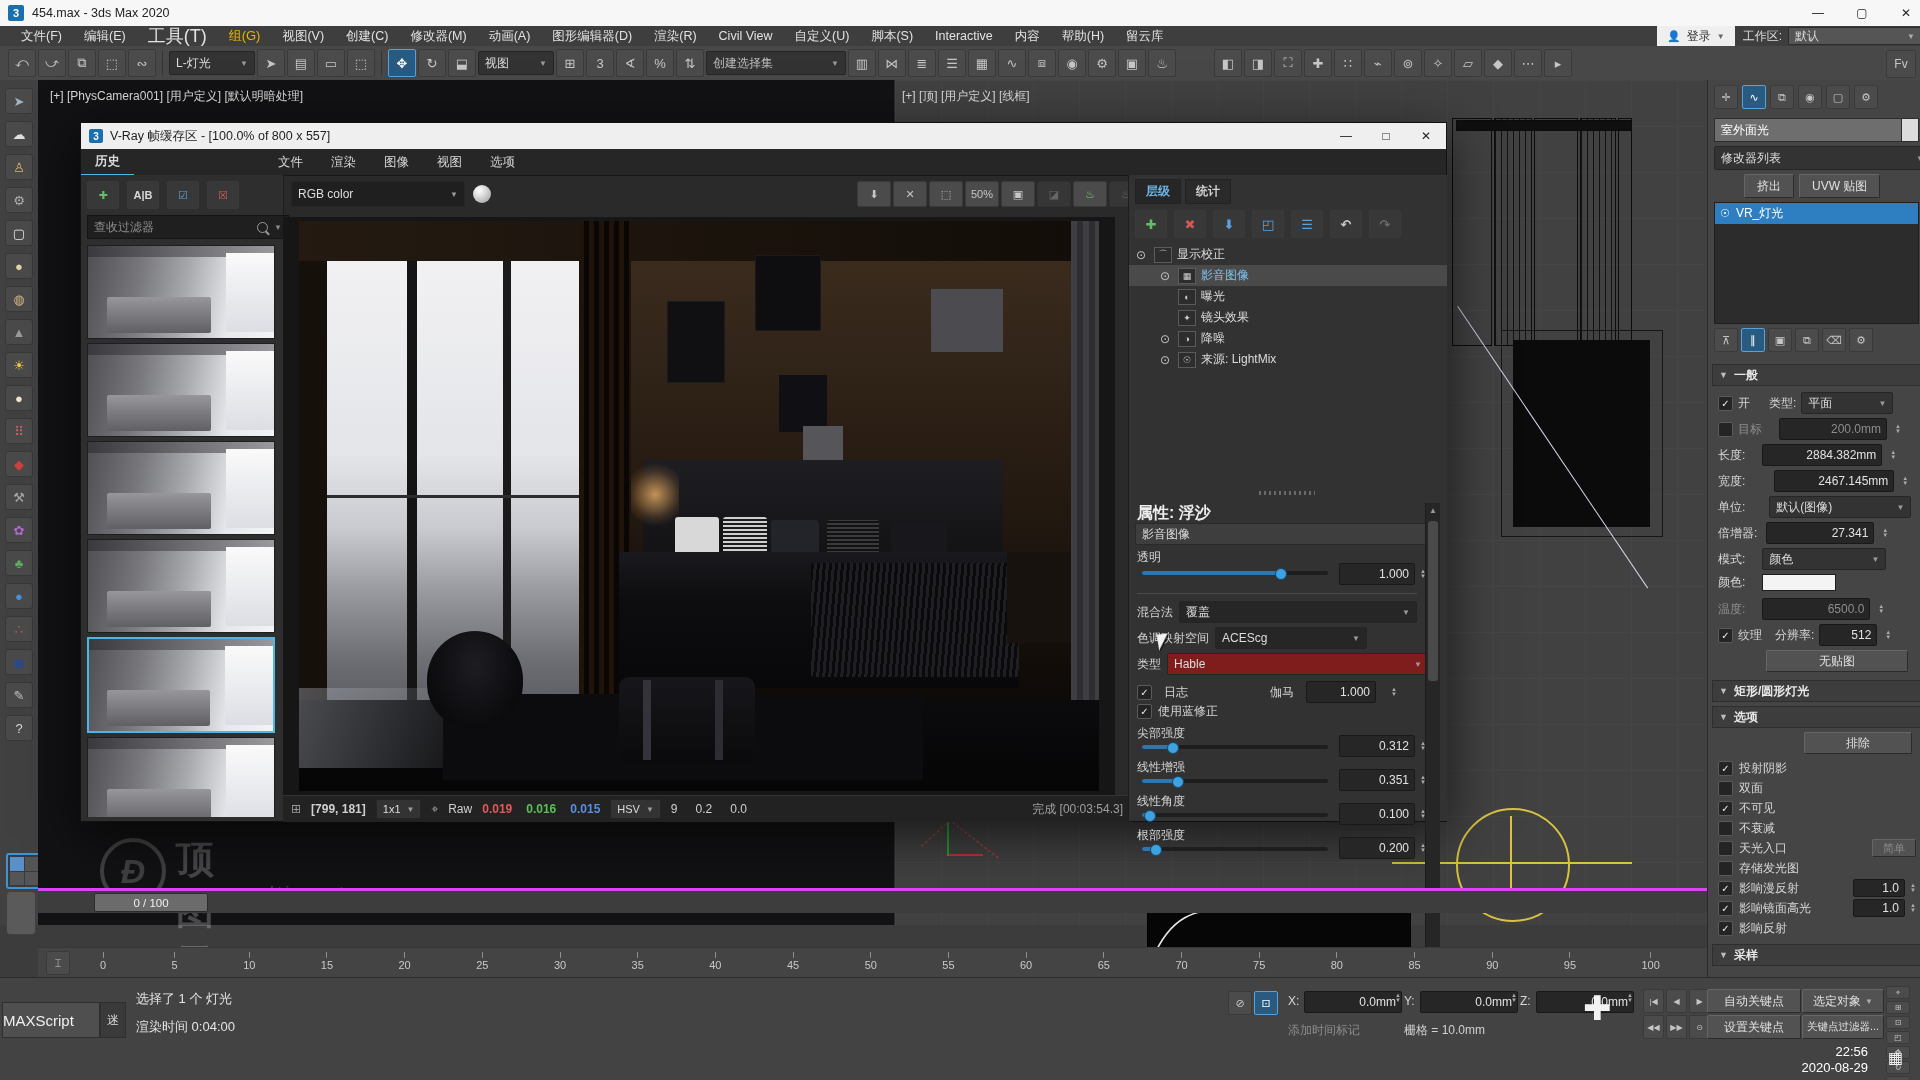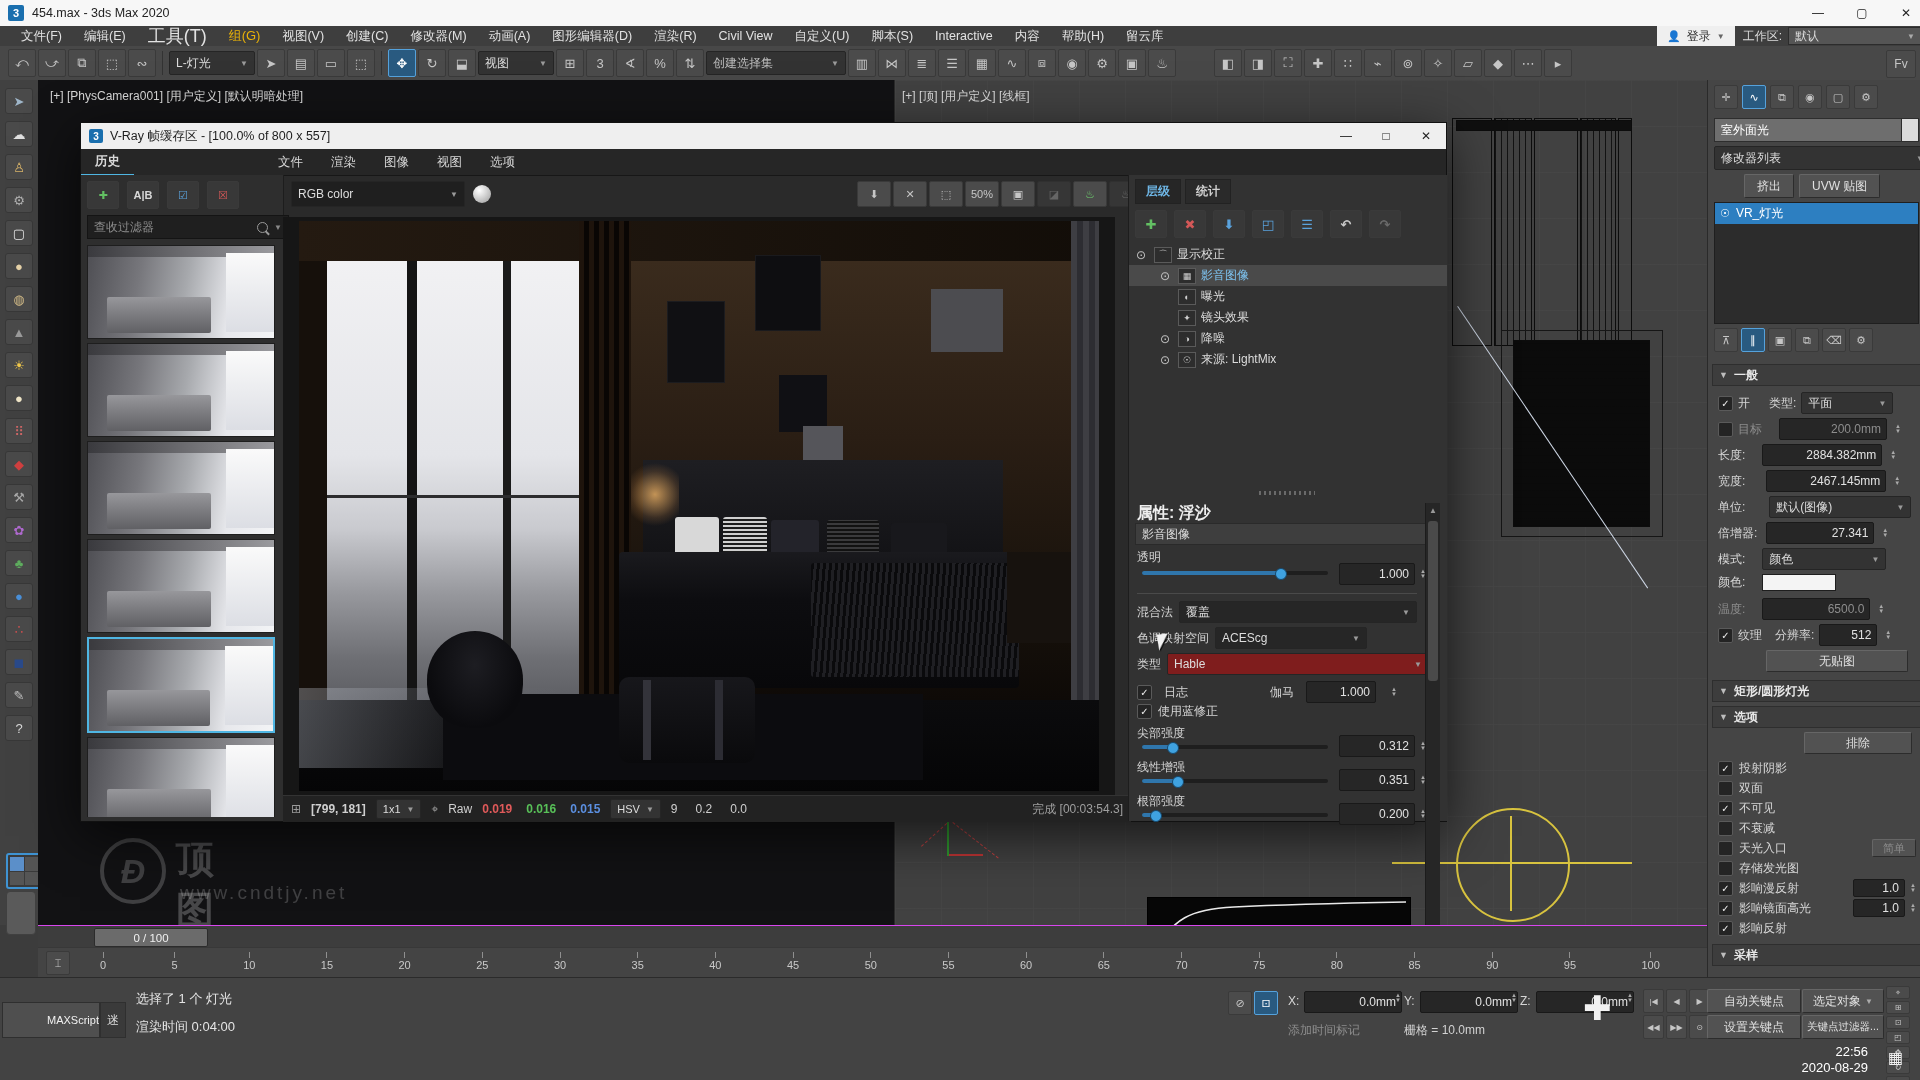--- a/index.html
+++ b/index.html
@@ -328,21 +328,21 @@
   </div>
   <div class="abs flex" style="left:10px;top:364px;gap:5px">
     <span class="lab">长度:</span>
     <span class="fld num" style="width:108px;margin-left:12px">
         <span>2884.382mm</span>
       </span>
     <span class="spin">▲<br>▼</span>
   </div>
   <div class="abs flex" style="left:10px;top:390px;gap:5px">
     <span class="lab">宽度:</span>
-    <span class="fld num" style="width:108px;margin-left:16px">
+    <span class="fld num" style="width:108px;margin-left:24px">
         <span>2467.145mm</span>
       </span>
     <span class="spin">▲<br>▼</span>
   </div>
   <div class="abs flex" style="left:10px;top:416px;gap:12px">
     <span class="lab">单位:</span>
     <span class="dd" style="width:128px;height:20px;margin-left:12px">
         <span>默认(图像)</span>
         <span class="car">▼</span>
       </span>
@@ -767,20 +767,32 @@
             <span class="fill" style="position: absolute; width: 20%;"></span>
           </span>
           <span class="flex" style="position:absolute;left:210px;top:12px;gap:2px">
             <span class="fld num" style="width:64px">
               <span>0.351</span>
             </span>
             <span class="spin">▲<br>▼</span>
           </span>
         </div>
 
+        <div style="position:relative;height:34px">
+          <span class="lab" style="position:absolute;left:8px;top:2px">线性角度</span>
+          <span class="trk" style="left:13px;top:22px;width:186px">
+            <span class="fill" style="position: absolute; width: 5%;"></span>
+          </span>
+          <span class="flex" style="position:absolute;left:210px;top:12px;gap:2px">
+            <span class="fld num" style="width:64px">
+              <span>0.100</span>
+            </span>
+            <span class="spin">▲<br>▼</span>
+          </span>
+        </div>
 
         <div style="position:relative;height:34px">
           <span class="lab" style="position:absolute;left:8px;top:2px">根部强度</span>
           <span class="trk" style="left:13px;top:22px;width:186px">
             <span class="fill" style="position: absolute; width: 8%;"></span>
           </span>
           <span class="flex" style="position:absolute;left:210px;top:12px;gap:2px">
             <span class="fld num" style="width:64px">
               <span>0.200</span>
             </span>
@@ -799,21 +811,21 @@
     <div class="abs" style="left:296px;top:328px;width:14px;height:464px;background:#262626;border-left:1px solid #1c1c1c">
       <div style="height:14px;display:flex;align-items:center;justify-content:center;font-size:8px;color:#999">▲</div>
       <div style="position:absolute;left:2px;top:18px;width:10px;height:160px;background:#4a4a4a;border-radius:3px"></div>
       <div style="position:absolute;bottom:0;width:100%;height:14px;display:flex;align-items:center;justify-content:center;font-size:8px;color:#999">▼</div>
     </div>
   </div>
 </div>
 
 <div class="abs curs" style="left:1158px;top:634px;z-index:50"></div>
 
-<div class="abs" style="left:38px;top:925px;width:1669px;height:22px;background:#3d3d3d;border-top:1px solid #d946ef">
+<div class="abs" style="left:38px;top:888px;width:1669px;height:22px;background:#3d3d3d;border-top:3px solid #d946ef">
   <div class="abs flex" style="left:56px;top:2px;width:112px;height:17px;background:#6b6b6b;border:1px solid #2c2c2c;border-radius:2px;justify-content:center;color:#f0f0f0;font-size:11.5px">
     <span>0 / 100</span>
   </div>
 </div>
 <div class="abs" style="left:38px;top:947px;width:1669px;height:30px;background:#444;border-top:1px solid #383838;border-bottom:1px solid #2a2a2a">
   <span class="abs icell small" style="left:8px;top:3px">⌶</span>
   <div class="abs flex" style="left:62px;top:4px;width:1560px;justify-content:space-between">
 
   <span class="tick">
         <i></i>
@@ -897,21 +909,21 @@
       </span>
       <span class="tick">
         <i></i>
         <span>100</span>
       </span>
     </div>
 </div>
 
 <div class="abs" style="left:0;top:977px;width:1920px;height:103px;background:#434343;border-top:1px solid #2b2b2b">
 
-  <div class="abs flex" style="left:2px;top:24px;width:96px;height:34px;background:#4f4f4f;border:1px solid #2f2f2f;justify-content:flex-end;font-size:11px;color:#f0f0f0">
+  <div class="abs flex" style="left:2px;top:24px;width:96px;height:34px;background:#4f4f4f;border:1px solid #2f2f2f;justify-content:flex-start;font-size:15px;color:#f0f0f0">
     <span>MAXScript</span>
   </div>
   <div class="abs flex" style="left:100px;top:24px;width:24px;height:34px;background:#3a3a3a;border:1px solid #2f2f2f;justify-content:center;color:#ddd">
     <span>迷</span>
   </div>
   <div class="abs" style="left:136px;top:12px;font-size:13px;color:#e4e4e4">选择了 1 个 灯光</div>
   <div class="abs" style="left:136px;top:40px;font-size:13px;color:#e4e4e4">渲染时间  0:04:00</div>
 
   <span class="abs icell small" style="left:1228px;top:13px">⊘</span>
   <span class="abs icell small active" style="left:1254px;top:13px">⊡</span>

